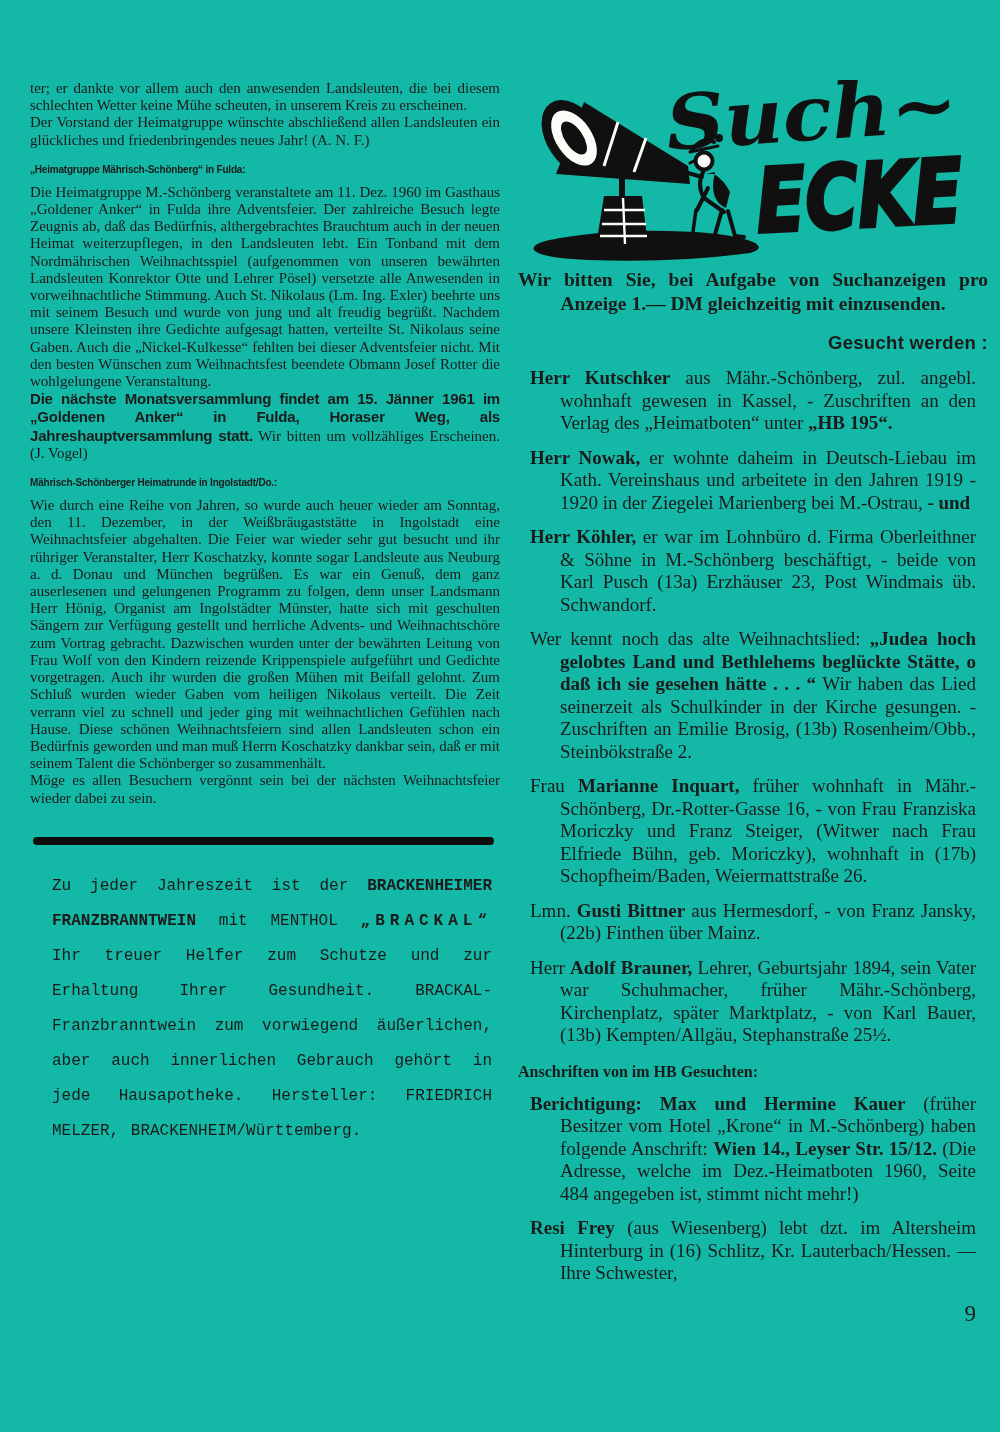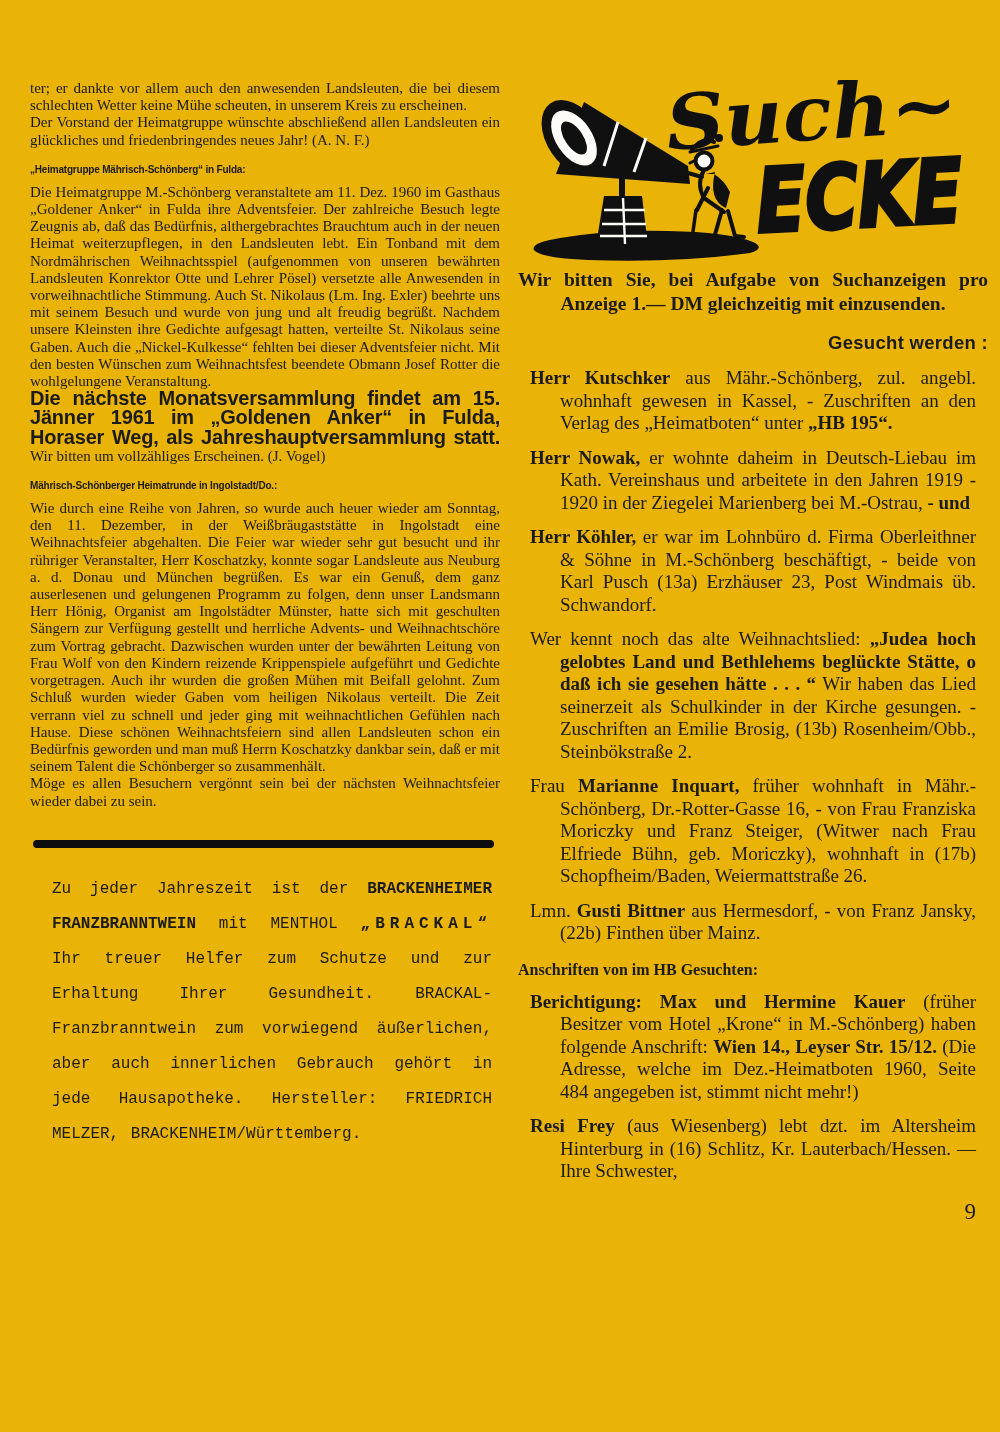--- a/index.html
+++ b/index.html
@@ -1,20 +1,20 @@
 <!DOCTYPE html>
 <html lang="de"><head>
 <meta charset="utf-8">
 <style>
   html,body{margin:0;padding:0;background:#e8e8e6;}
   .page{
     position:relative;
     width:1000px;height:1432px;
     margin:0 auto;
-    background:#eab308;
+    background:#14b8a6;
     color:#1b1b1b;
     overflow:hidden;
     box-sizing:border-box;
     padding:80px 25px 0 30px;
   }
   .columns{display:flex;gap:18px;}
   .col-left{width:470px;flex:none;}
   .col-right{width:470px;flex:none;}
 
   
@@ -25,21 +25,21 @@
   }
   .heading-sans{
     font-family:"Liberation Sans",sans-serif;
     font-weight:bold;font-size:10px;letter-spacing:-0.2px;
     margin:15px 0 9px 0;
   }
   .seg-b{font-weight:bold;}
   .seg-bsp{font-weight:bold;letter-spacing:5px;}
   .seg-bsans{
     font-family:"Liberation Sans",sans-serif;
-    font-weight:bold;font-size:20px;letter-spacing:-0.2px;
+    font-weight:bold;font-size:15px;letter-spacing:-0.2px;
   }
   .ad-rule{
     height:8px;background:#0e0e0e;border-radius:4px;
     margin:30px 6px 24px 3px;
   }
   .ad{
     font-family:Liberation Mono, monospace;
     font-size:16px;line-height:35px;
     text-align:justify;word-spacing:2px;
     padding:0 8px 0 22px;
@@ -145,20 +145,21 @@
 
       <h3 class="gesucht">Gesucht werden :</h3>
 
       <div>
         <p class="entry"><span class="seg-b">Herr Kutschker</span><span> aus Mähr.-Schönberg, zul. angebl. wohnhaft gewesen in Kassel, - Zuschriften an den Verlag des „Heimatboten“ unter </span><span class="seg-b">„HB 195“.</span></p>
         <p class="entry"><span class="seg-b">Herr Nowak,</span><span> er wohnte daheim in Deutsch-Liebau im Kath. Vereinshaus und arbeitete in den Jahren 1919 - 1920 in der Ziegelei Marienberg bei M.-Ostrau, </span><span class="seg-b">- und</span></p>
         <p class="entry"><span class="seg-b">Herr Köhler,</span><span> er war im Lohnbüro d. Firma Oberleithner &amp; Söhne in M.-Schönberg beschäftigt, - beide von Karl Pusch (13a) Erzhäuser 23, Post Windmais üb. Schwandorf.</span></p>
         <p class="entry"><span>Wer kennt noch das alte Weihnachtslied: </span><span class="seg-b">„Judea hoch gelobtes Land und Bethlehems beglückte Stätte, o daß ich sie gesehen hätte . . . “</span><span> Wir haben das Lied seinerzeit als Schulkinder in der Kirche gesungen. - Zuschriften an Emilie Brosig, (13b) Rosenheim/Obb., Steinbökstraße 2.</span></p>
         <p class="entry"><span>Frau </span><span class="seg-b">Marianne Inquart,</span><span> früher wohnhaft in Mähr.-Schönberg, Dr.-Rotter-Gasse 16, - von Frau Franziska Moriczky und Franz Steiger, (Witwer nach Frau Elfriede Bühn, geb. Moriczky), wohnhaft in (17b) Schopfheim/Baden, Weiermattstraße 26.</span></p>
         <p class="entry"><span>Lmn. </span><span class="seg-b">Gusti Bittner</span><span> aus Hermesdorf, - von Franz Jansky, (22b) Finthen über Mainz.</span></p>
+        <p class="entry"><span>Herr </span><span class="seg-b">Adolf Brauner,</span><span> Lehrer, Geburtsjahr 1894, sein Vater war Schuhmacher, früher Mähr.-Schönberg, Kirchenplatz, später Marktplatz, - von Karl Bauer, (13b) Kempten/Allgäu, Stephanstraße 25½.</span></p>
       </div>
 
       <h4 class="addr-heading">Anschriften von im HB Gesuchten:</h4>
 
       <div>
         <p class="entry"><span class="seg-b">Berichtigung: Max und Hermine Kauer</span><span> (früher Besitzer vom Hotel „Krone“ in M.-Schönberg) haben folgende Anschrift: </span><span class="seg-b">Wien 14., Leyser Str. 15/12.</span><span> (Die Adresse, welche im Dez.-Heimatboten 1960, Seite 484 angegeben ist, stimmt nicht mehr!)</span></p>
         <p class="entry"><span class="seg-b">Resi Frey</span><span> (aus Wiesenberg) lebt dzt. im Altersheim Hinterburg in (16) Schlitz, Kr. Lauterbach/Hessen. — Ihre Schwester,</span></p>
       </div>
 
       <div class="page-num">9</div>

